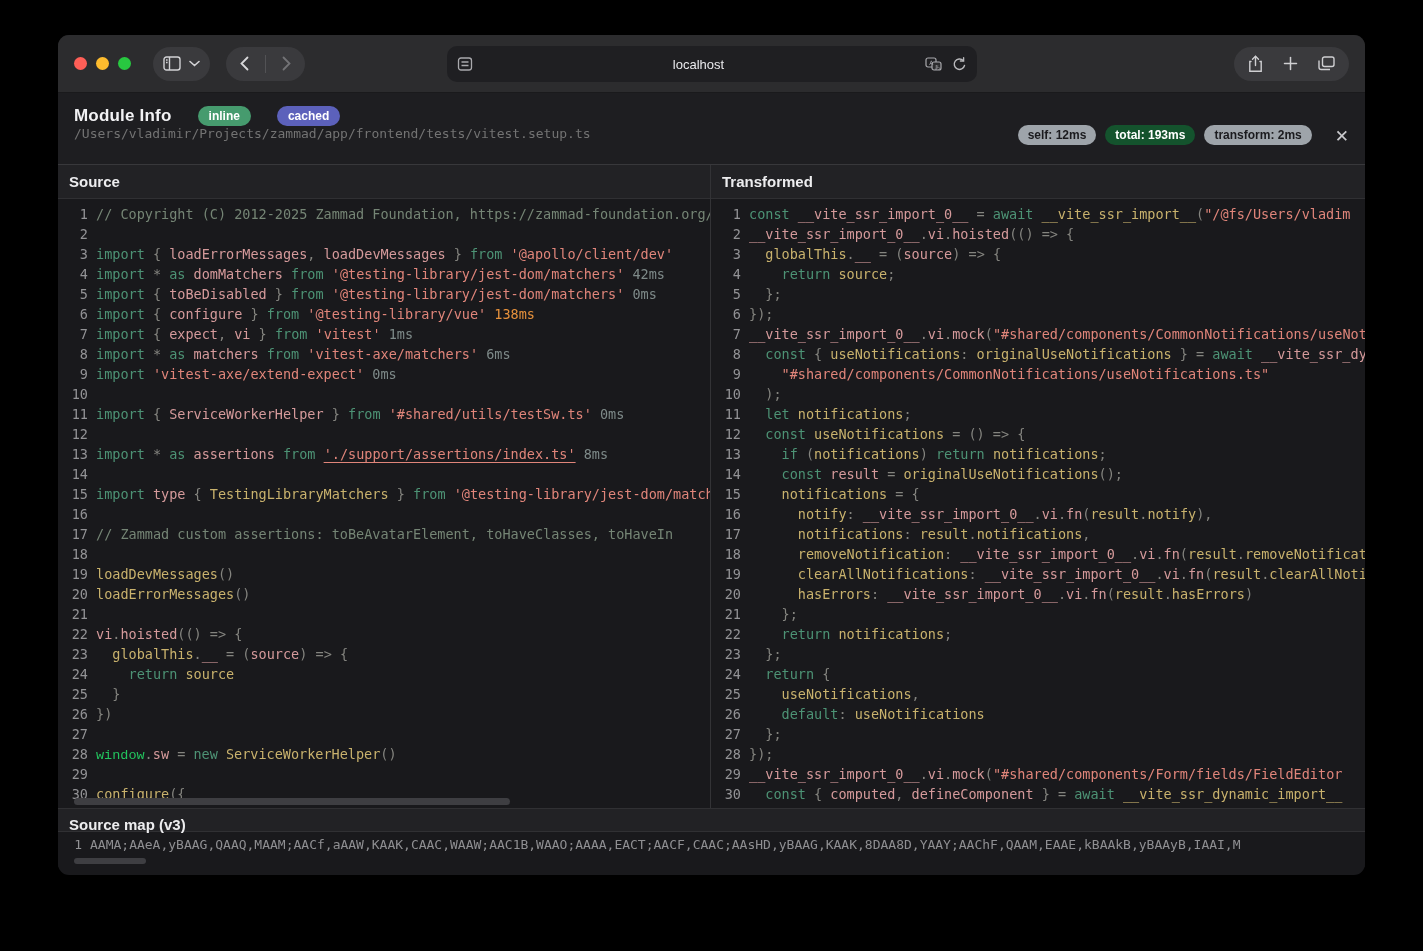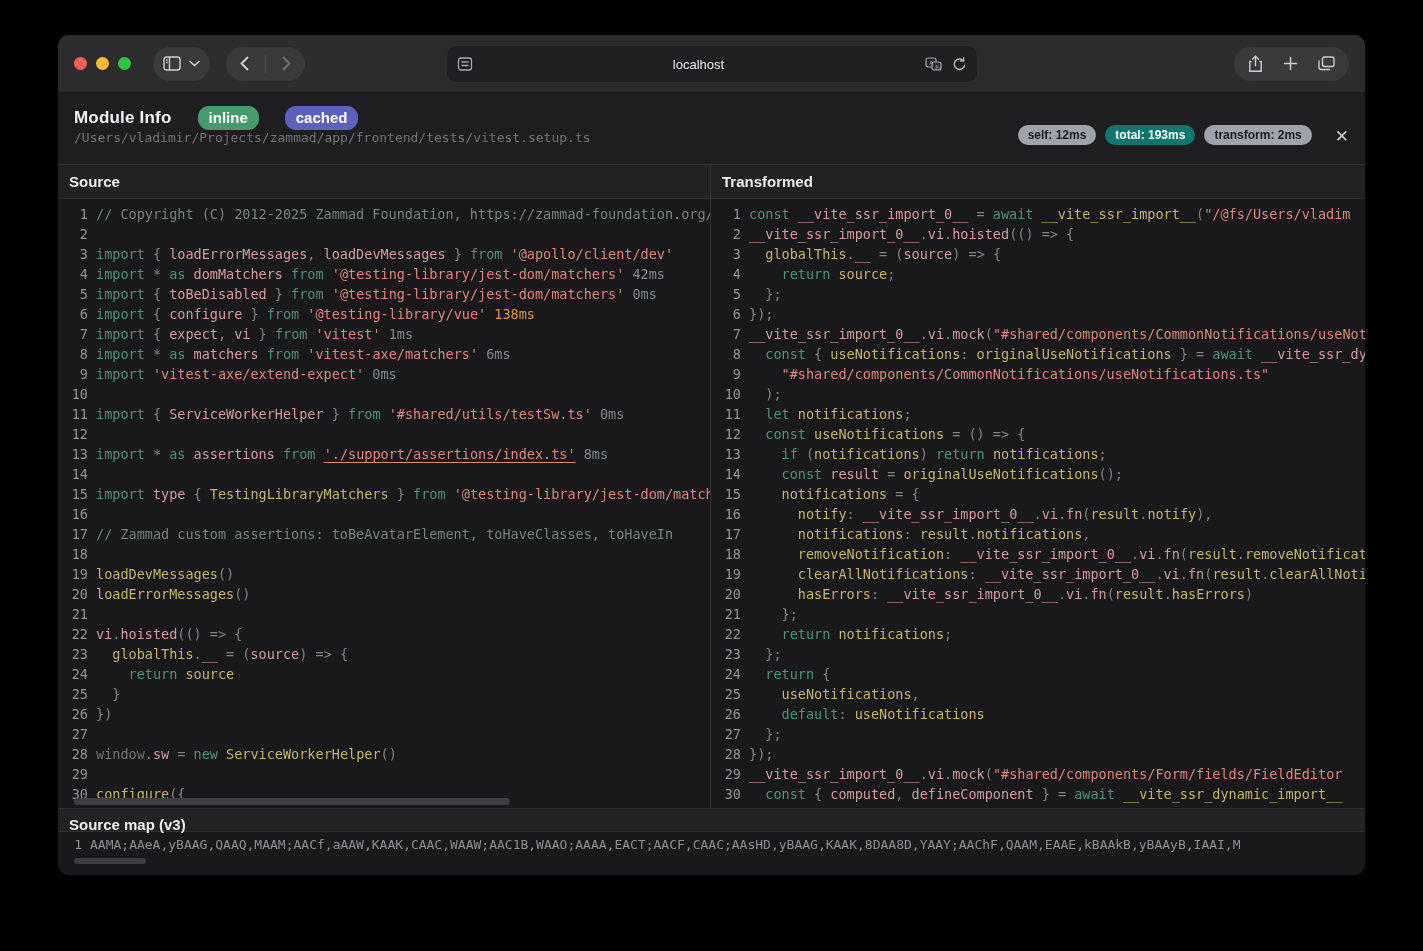--- a/index.html
+++ b/index.html
@@ -24,21 +24,21 @@
             width:530px; height:36px; background:#1f1f22; border-radius:10px;
             display:flex; align-items:center; padding:0 10px; }
   .urlbar .url-text { flex:1; text-align:center; color:#e9e9ec; font-size:13px; }
   .cap-right { margin-left:auto; padding:0 14px; gap:20px; }
 
   
   .inspect-header { height:72px; background:#1e1e21; border-bottom:1px solid #38383b;
                     padding:13px 16px 0 16px; position:relative; }
   .ih-row { display:flex; align-items:center; gap:26px; }
   .page-title { color:#f2f2f4; font-size:17px; font-weight:700; letter-spacing:.2px; }
-  .badge { font-size:15px; font-weight:700; color:#fff; border-radius:11px;
+  .badge { font-size:12px; font-weight:700; color:#fff; border-radius:11px;
            padding:3px 11px; line-height:1.2; }
   .file-path { margin-top:0; font-family:"DejaVu Sans Mono", monospace;
                font-size:13px; color:#737373; }
   .timing-row { position:absolute; right:16px; top:32px; display:flex;
                 align-items:flex-end; gap:9px; }
   .timing { font-size:12px; font-weight:700; border-radius:11px; padding:3px 10px; }
   .close-btn { margin-left:14px; color:#c9c9cc; font-size:17px; line-height:1;
                cursor:default; background:none; border:none;
                font-family:"DejaVu Sans", sans-serif; }
 
@@ -55,21 +55,21 @@
                font-family:"DejaVu Sans Mono", monospace; font-size:13.5px; }
   .lineno { width:30px; flex:none; text-align:right; margin-right:8px; color:#939396; }
   .linetxt { white-space:pre; }
   .tok-kw { color:#4d9375; }
   .tok-id { color:#d59a9b; }
   .tok-str { color:#e0857a; }
   .tok-strU { color:#e0857a; text-decoration:underline; text-underline-offset:3px; }
   .tok-fn { color:#c9b26d; }
   .tok-cm { color:#758575; }
   .tok-pun { color:#84847f; }
-  .tok-txt { color:#737373; }
+  .tok-txt { color:#22c55e;font-family:Liberation Mono, monospace; }
   .tok-time { color:#7e8a89; }
   .tok-timeHot { color:#e6913c; }
   .hthumb { position:absolute; bottom:3px; height:7px; border-radius:4px; background:#3e3e42; }
   .src-thumb { left:16px; width:436px; }
 
   
   .sm-title { height:24px; line-height:32px; padding-left:11px; background:#222225;
               border-top:1px solid #303033; border-bottom:1px solid #303033;
               color:#ededef; font-size:15px; font-weight:700; }
   .sm-code { height:24px; background:#19191c; display:flex; align-items:center;
@@ -176,21 +176,21 @@
   <div class="inspect-header">
     <div class="ih-row">
       <span class="page-title">Module Info</span>
       <span class="badge" style="background-color: rgb(70, 155, 110);">inline</span>
       <span class="badge" style="background-color: rgb(92, 97, 187);">cached</span>
     </div>
     <div class="file-path">/Users/vladimir/Projects/zammad/app/frontend/tests/vitest.setup.ts</div>
 
     <div class="timing-row">
       <span class="timing" style="background-color: rgb(158, 164, 170); color: rgb(27, 27, 30);">self: 12ms</span>
-      <span class="timing" style="background-color: #0f766e; color: rgb(255, 255, 255);">total: 193ms</span>
+      <span class="timing" style="background-color: #14532d; color: rgb(255, 255, 255);">total: 193ms</span>
       <span class="timing" style="background-color: rgb(158, 164, 170); color: rgb(27, 27, 30);">transform: 2ms</span>
       <button class="close-btn">✕</button>
     </div>
   </div>
 
   <div class="panels">
     <section class="panel panel-source">
       <div class="panel-title">Source</div>
       <div class="code" id="source-code">
           <div class="code-line"><span class="lineno">1</span><span class="linetxt"><span class="tok-cm">// Copyright (C) 2012-2025 Zammad Foundation, https://zammad-foundation.org/</span></span></div>

